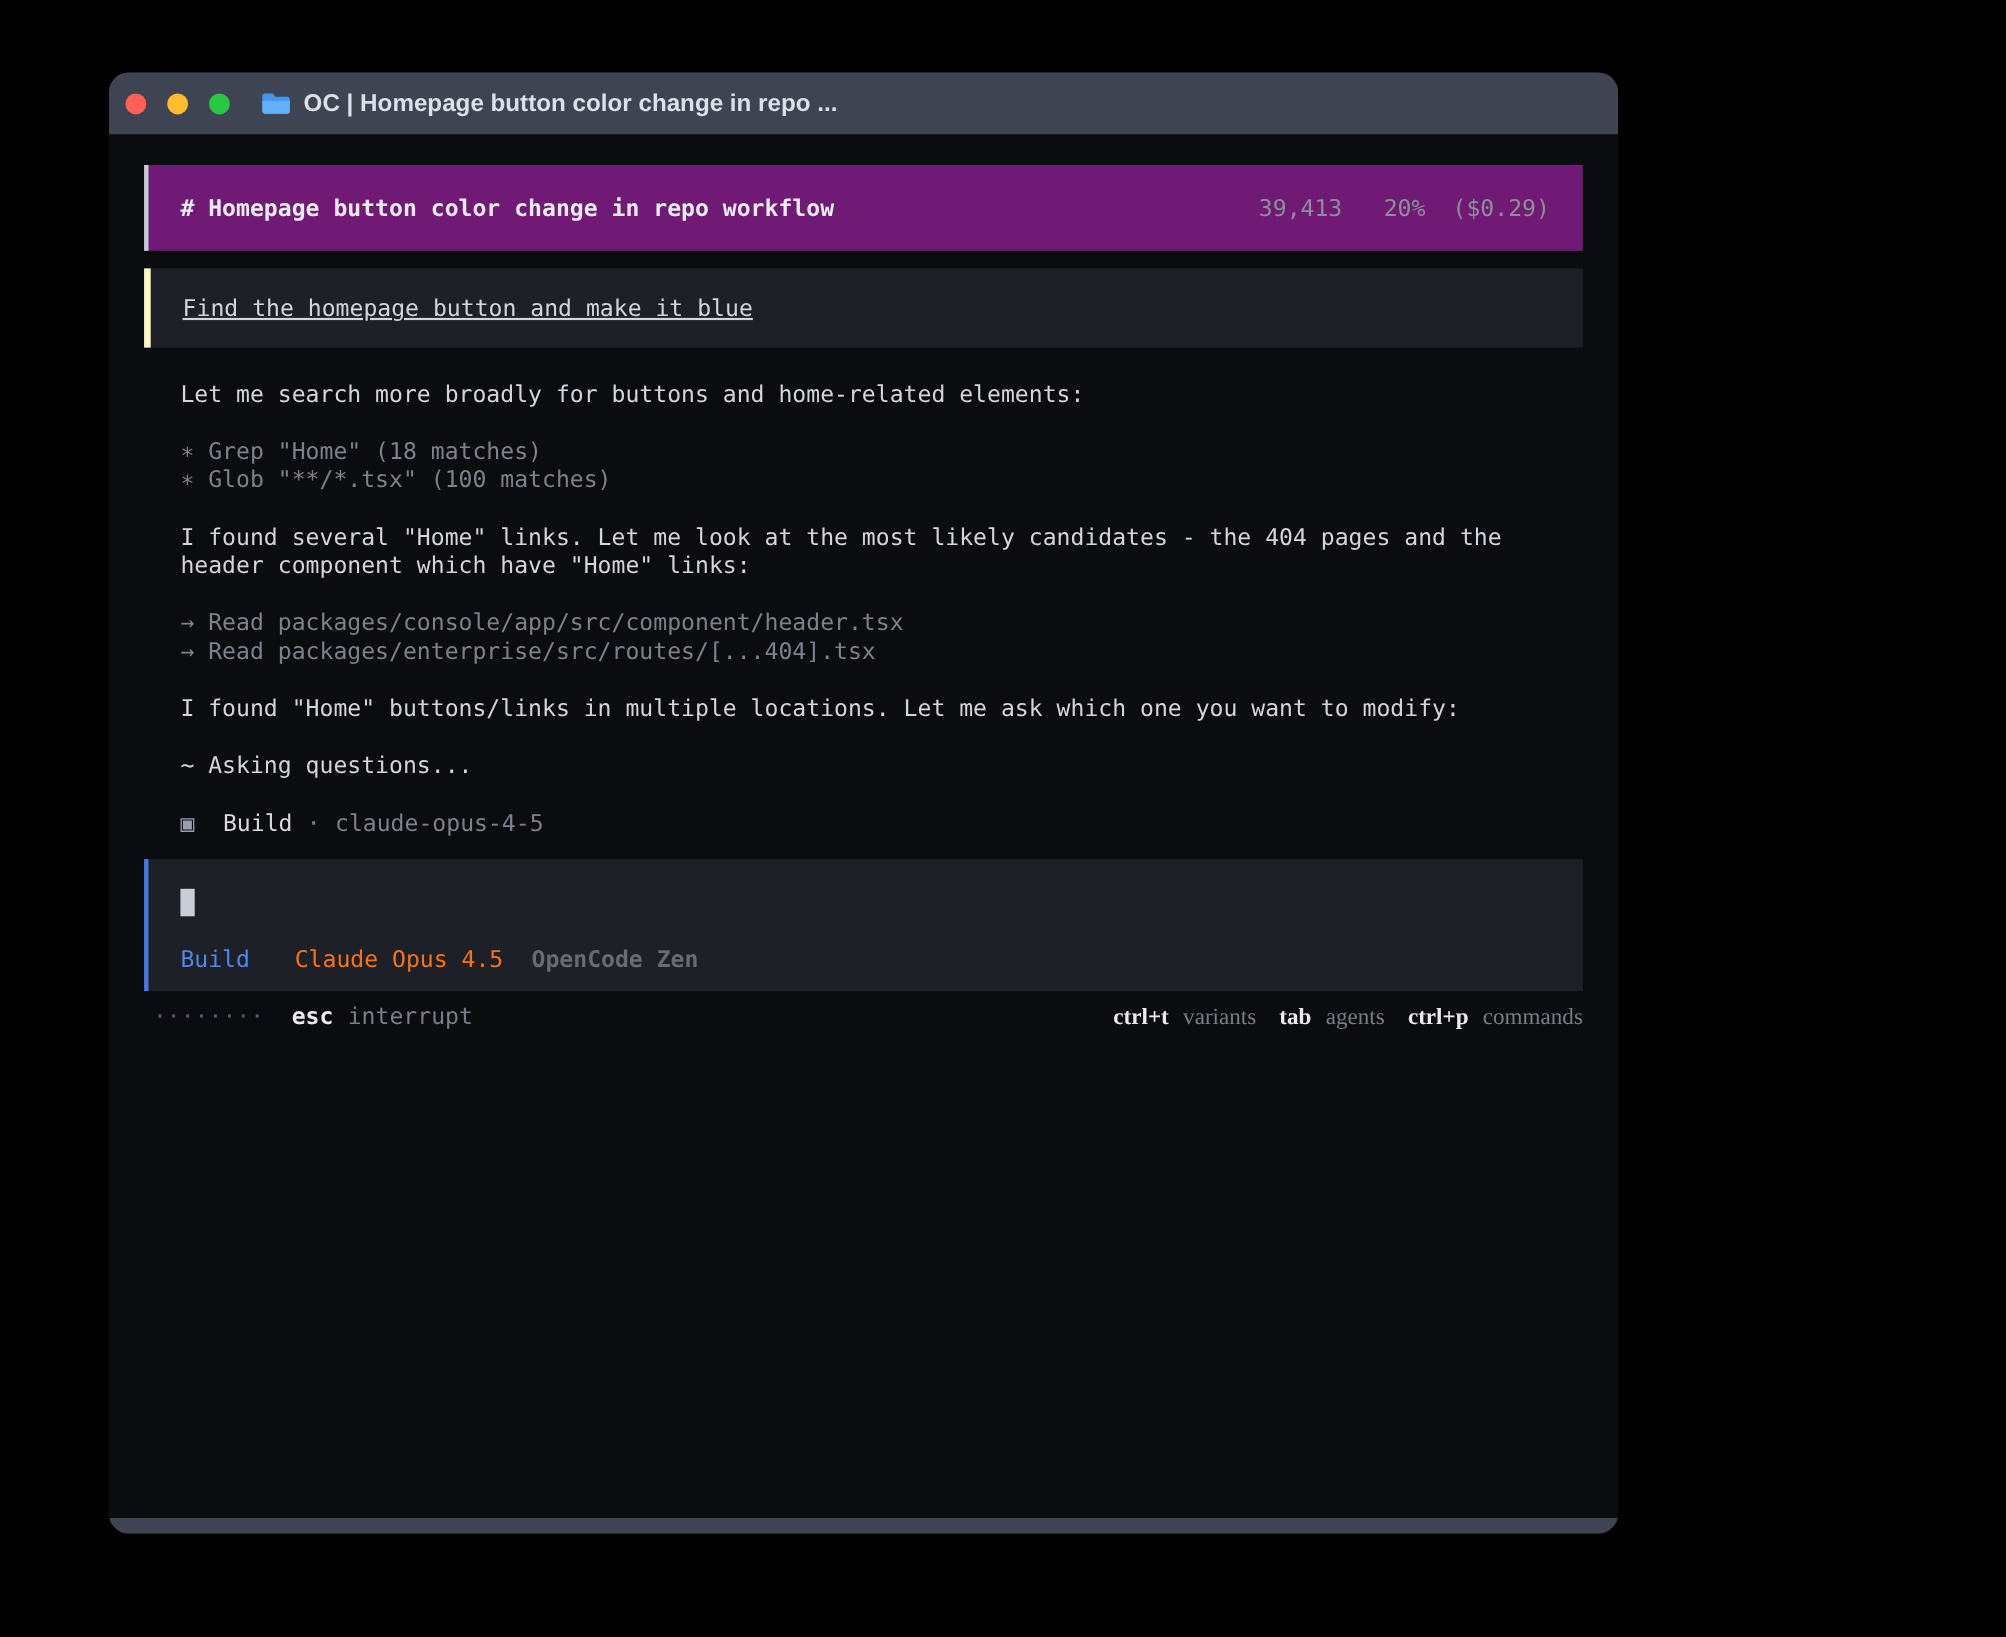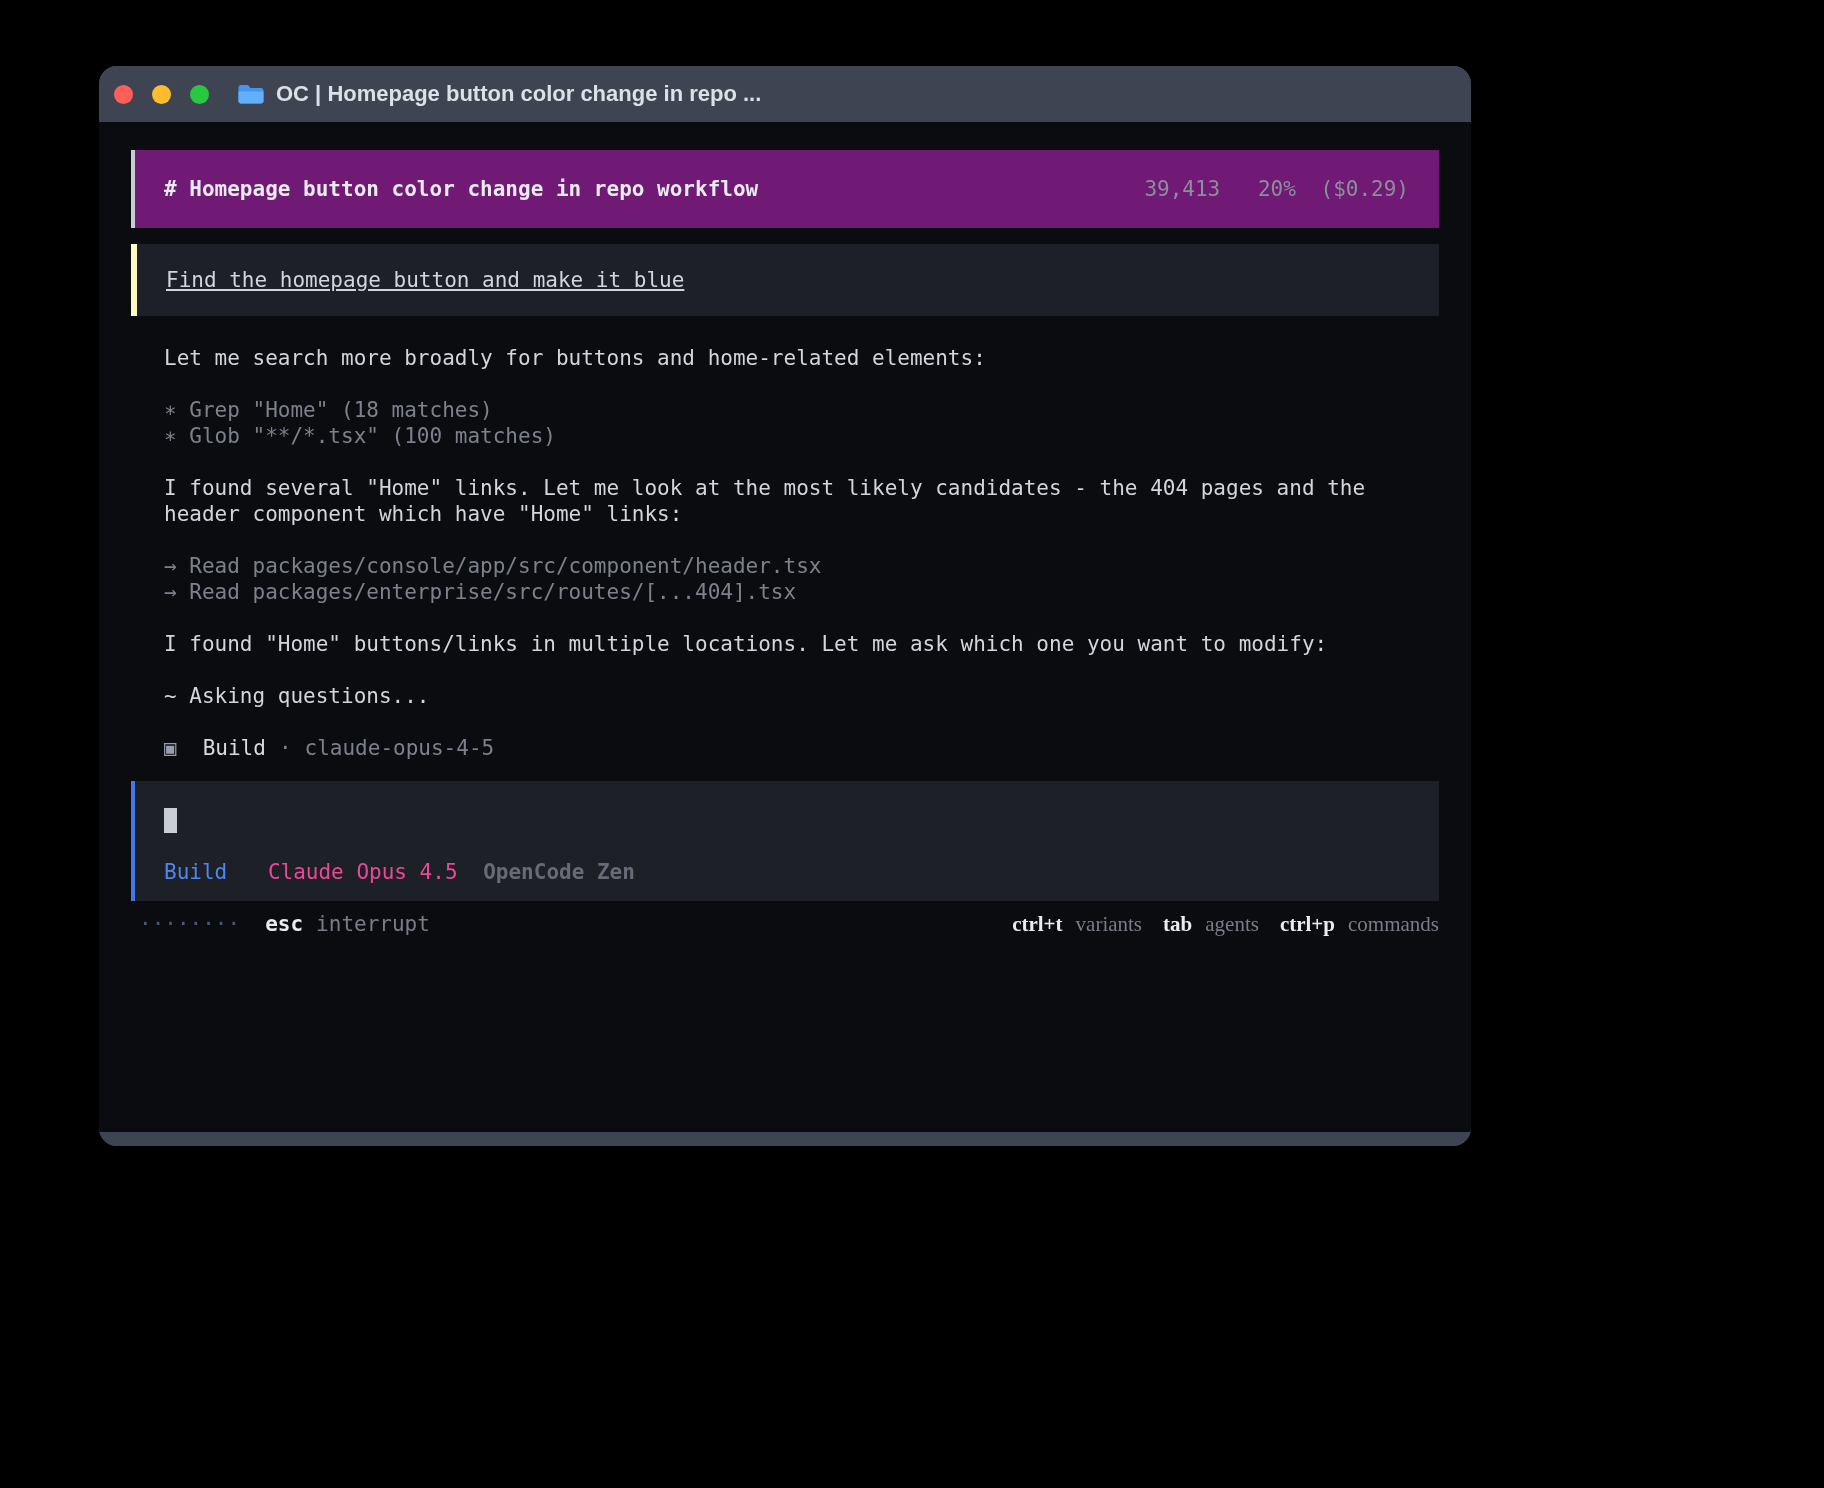--- a/index.html
+++ b/index.html
@@ -8,21 +8,21 @@
     width: 1824px;
     height: 1488px;
     background: #000000;
     font-family: "DejaVu Sans Mono", monospace;
   }
   .window {
     position: absolute;
     left: 99px;
     top: 66px;
     width: 1372px;
-    height: 1080px;
+    height: 1328px;
     background: #3f4452;
     border-radius: 18px;
     overflow: hidden;
     display: flex;
     flex-direction: column;
     box-shadow: 0 24px 60px rgba(0,0,0,0.65);
   }
   
   .titlebar {
     height: 56px;
@@ -103,21 +103,21 @@
   .cursor-line { height: 26px; }
   .cursor {
     display: inline-block;
     width: 13px;
     height: 25px;
     background: #c9cdd5;
     vertical-align: text-bottom;
   }
   .model-line { margin-top: 25px; height: 26px; white-space: nowrap; }
   .input-agent { color: #5186ee; }
-  .input-model { margin-left: 28px; color: #ec4899; }
+  .input-model { margin-left: 28px; color: #f97316; }
   .input-provider { margin-left: 13px; color: #666b75; font-weight: bold; }
 
   
   .statusbar {
     margin-top: 10px;
     height: 26px;
     display: flex;
     align-items: center;
   }
   .spinner { color: #4c5878; margin-left: 8px; margin-right: 25px; }

